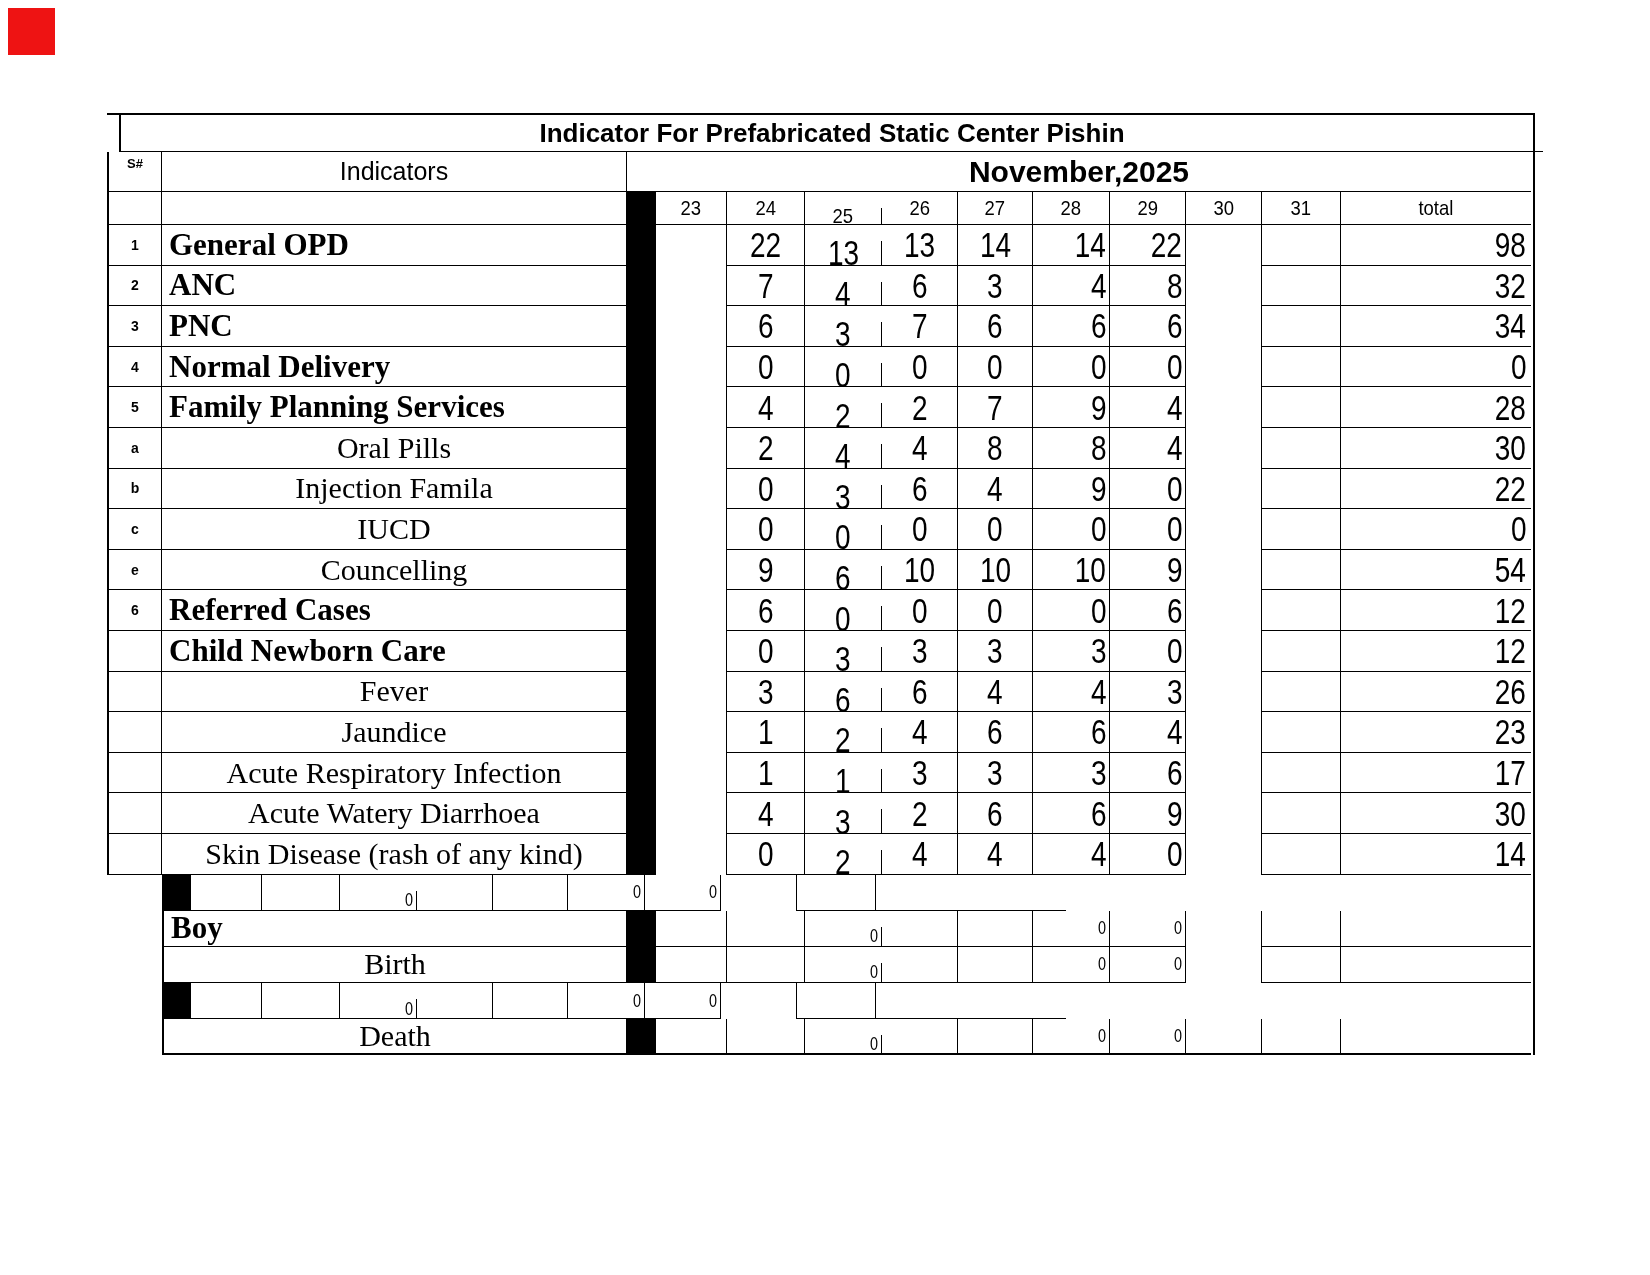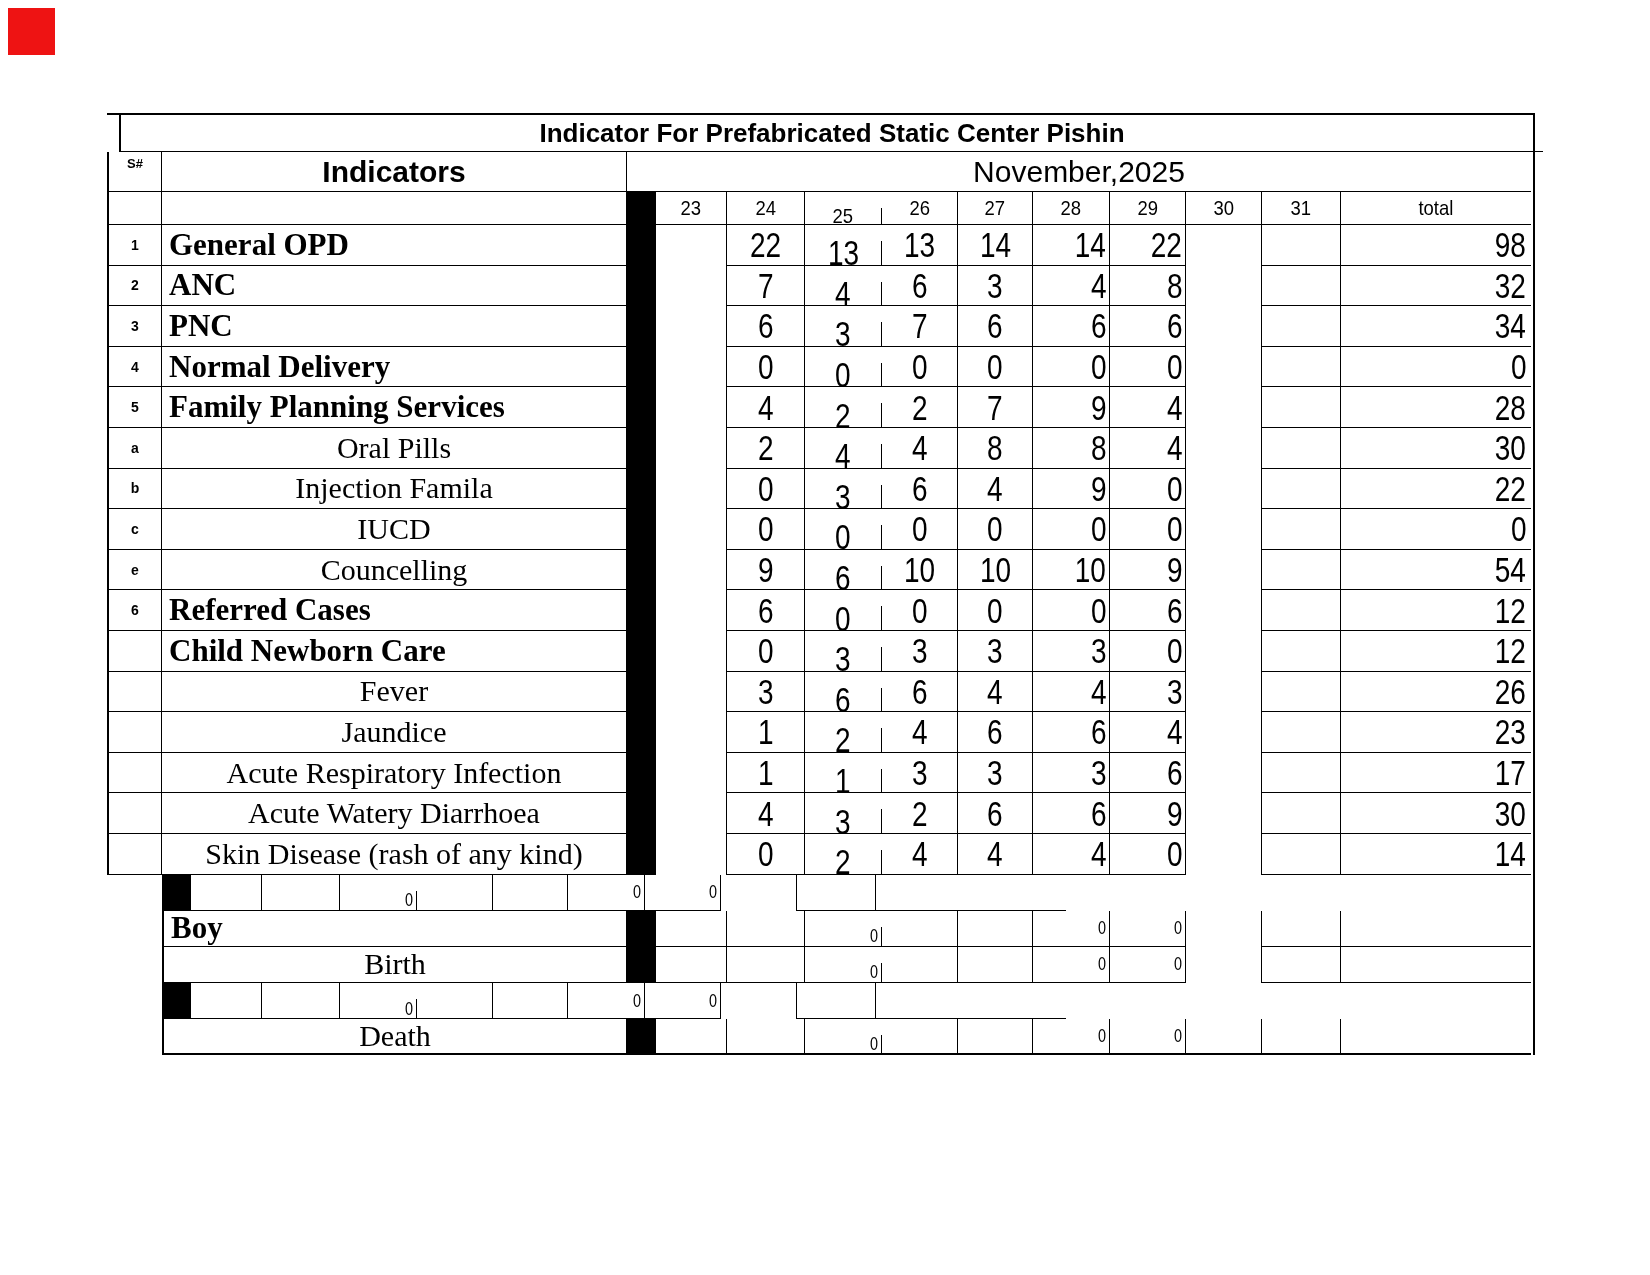--- a/index.html
+++ b/index.html
@@ -37,23 +37,23 @@
   .v29{width:76px;}
   .d30{width:76px;}
   .d31{width:79px;}
   .tot{width:190px;border-right:none;}
 
   
   .title-cell{width:1424px;border-right:none;justify-content:center;
               font-size:26px;font-weight:bold;}
   .snh{align-items:flex-start;padding-top:4px;font-size:13px;}
   .ind-h{justify-content:center;font-family:"Liberation Sans",sans-serif;
+         font-size:25px;font-weight:normal;}
+  .month{width:904px;border-right:none;justify-content:center;
          font-size:30px;font-weight:bold;}
-  .month{width:904px;border-right:none;justify-content:center;
-         font-size:30px;font-weight:normal;}
   .dh{justify-content:center;}
   .dh span{display:inline-block;font-size:21px;transform:scaleX(0.88);transform-origin:center;}
 
   
   .vc{justify-content:center;}
   .vr{justify-content:flex-end;padding-right:3px;}
   .tot.vr{padding-right:5px;}
   .n{display:inline-block;font-size:35px;transform:scaleX(0.8);transform-origin:center;line-height:1;}
   .vr .n{transform-origin:right center;}
   .z{display:inline-block;font-size:18px;transform:scaleX(0.8);transform-origin:right center;line-height:1;}

